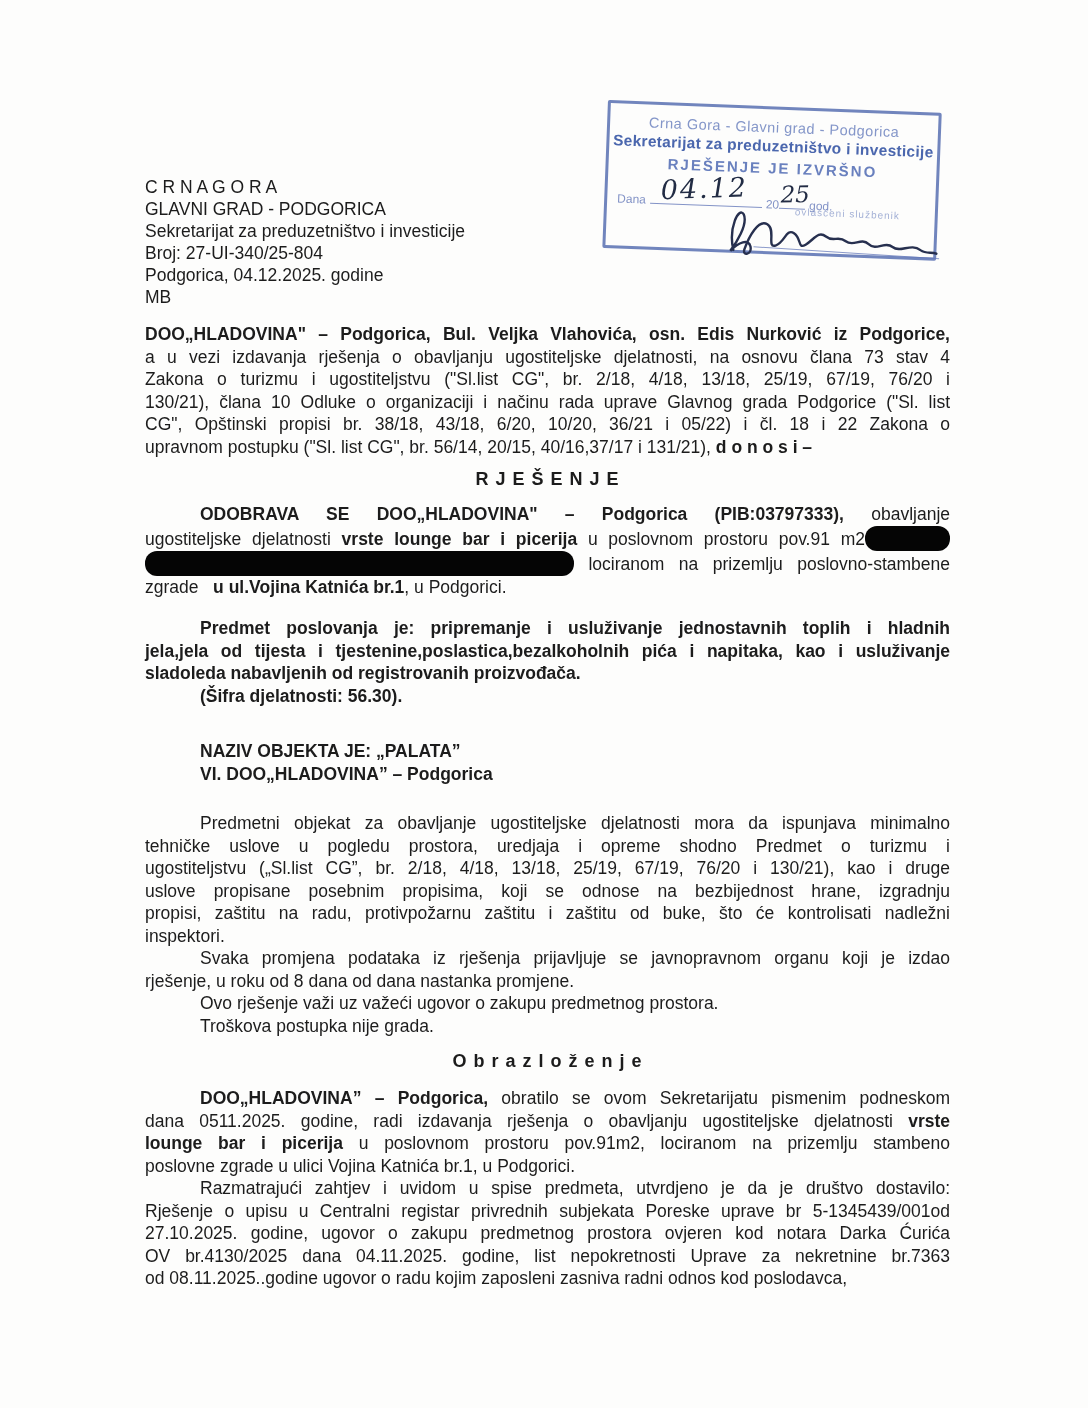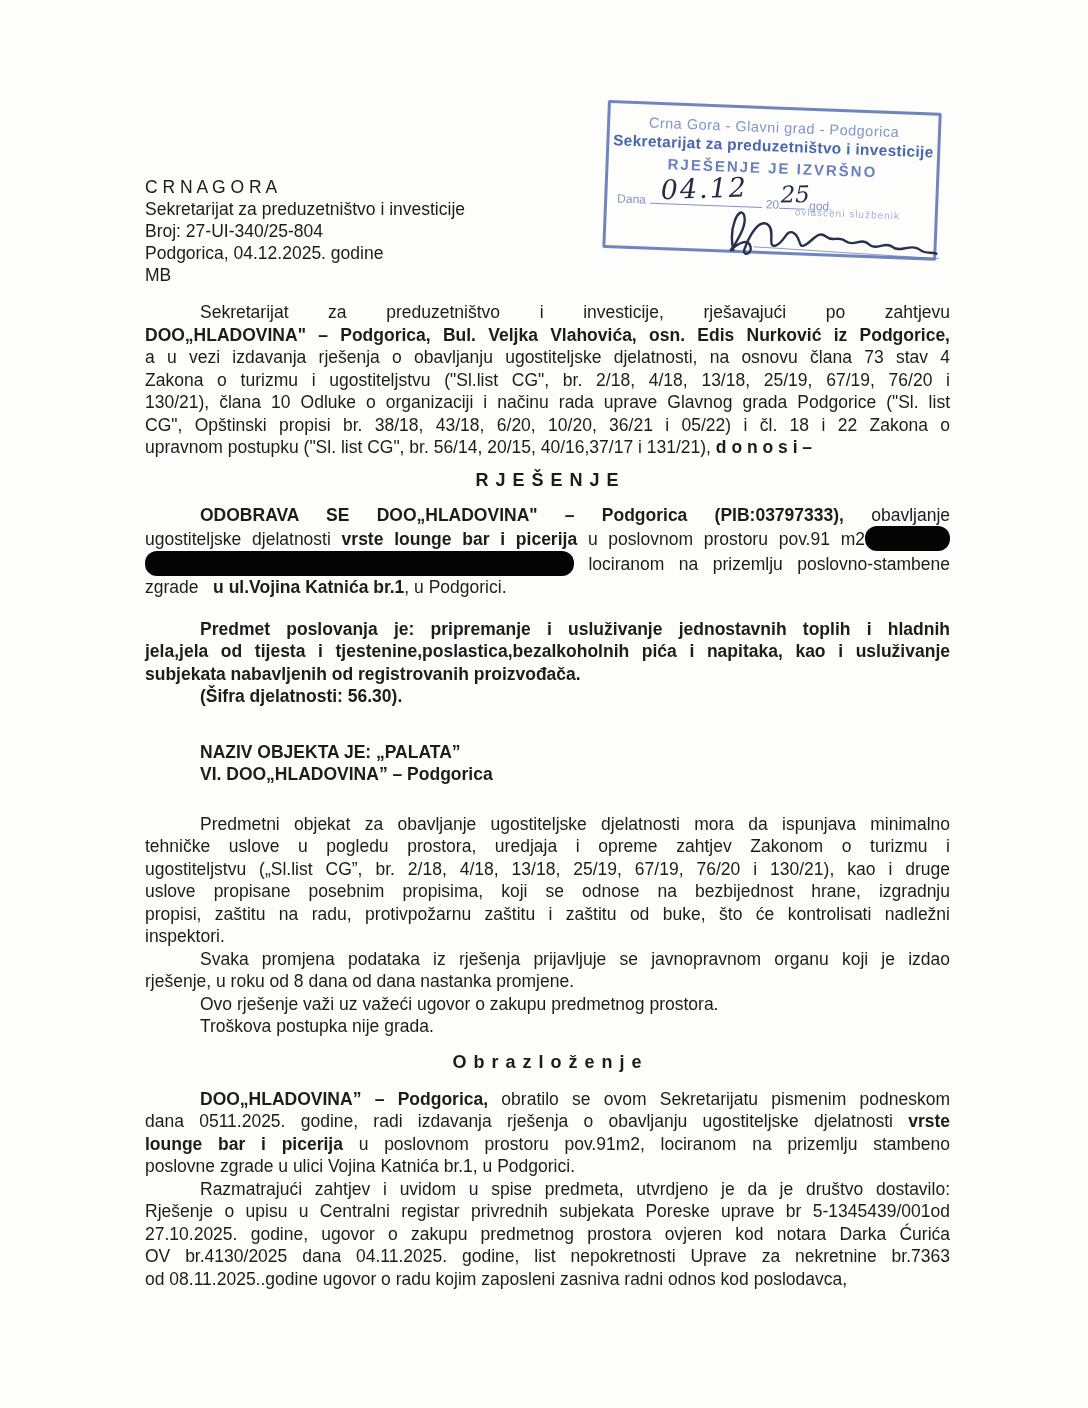--- a/index.html
+++ b/index.html
@@ -133,60 +133,60 @@
     </div>
     <div class="s-official">ovlašćeni službenik</div>
     <svg class="s-signature" viewBox="0 0 220 64">
       <path d="M10,52 C4,30 14,8 19,16 C24,26 12,46 7,53 C15,44 25,40 27,48 C29,56 19,58 21,51 C25,38 34,20 43,25 C52,30 43,49 52,46 C61,43 62,28 70,33 C78,38 74,49 82,44 C90,39 94,29 102,35 C110,41 114,33 122,39 C130,45 137,34 145,41 C153,48 161,37 169,43 C177,49 187,38 197,45 C203,49 208,46 213,48" fill="none" stroke="#27304f" stroke-width="2.4" stroke-linecap="round"></path>
     </svg>
     <div class="s-sigline"></div>
   </div>
 
   <div class="letterhead">
     <div>C R N A   G O R A</div>
+    <div>GLAVNI GRAD - PODGORICA</div>
     <div>Sekretarijat za  preduzetništvo i investicije</div>
     <div>Broj: 27-UI-340/25-804</div>
     <div>Podgorica, 04.12.2025. godine</div>
     <div>MB</div>
   </div>
 
   <div class="para">
-      <div class="tline just ind"><span>Sekretarijat za preduzetništvo i investicije, rješavajući po zahtjevu</span></div>
       <div class="tline just"><span class="b">DOO„HLADOVINA" – Podgorica, Bul. Veljka Vlahovića, osn. Edis Nurković iz Podgorice,</span></div>
       <div class="tline just"><span>a u vezi izdavanja rješenja o obavljanju ugostiteljske djelatnosti, na osnovu člana 73 stav 4</span></div>
       <div class="tline just"><span>Zakona o turizmu i ugostiteljstvu ("Sl.list CG", br. 2/18, 4/18, 13/18, 25/19, 67/19, 76/20 i</span></div>
       <div class="tline just"><span>130/21), člana 10 Odluke o organizaciji i načinu rada uprave Glavnog grada Podgorice ("Sl. list</span></div>
       <div class="tline just"><span>CG", Opštinski propisi br. 38/18, 43/18, 6/20, 10/20, 36/21 i 05/22) i čl. 18 i 22 Zakona o</span></div>
       <div class="tline"><span>upravnom  postupku ("Sl. list CG", br. 56/14, 20/15, 40/16,37/17 i 131/21), </span><span class="b">d o n o s i –</span></div>
     </div>
 
   <div class="heading">R J E Š E N J E</div>
 
   <div class="para">
       <div class="tline just ind"><span class="b">ODOBRAVA SE DOO„HLADOVINA" – Podgorica (PIB:03797333),</span><span> obavljanje</span></div>
       <div class="tline just"><span>ugostiteljske djelatnosti </span><span class="b">vrste lounge bar i picerija</span><span> u poslovnom prostoru pov.91 m2</span><span class="redact" style="width: 85px;"></span></div>
       <div class="tline just"><span class="redact" style="width: 429px;"></span><span> lociranom na prizemlju poslovno-stambene</span></div>
       <div class="tline"><span>zgrade &nbsp; </span><span class="b">u ul.Vojina Katnića br.1</span><span>, u Podgorici.</span></div>
     </div>
 
   <div class="para" style="margin-top:19px">
       <div class="tline just ind"><span class="b">Predmet poslovanja je: pripremanje i usluživanje jednostavnih toplih i hladnih</span></div>
       <div class="tline just"><span class="b">jela,jela od tijesta i tjestenine,poslastica,bezalkoholnih pića i napitaka, kao i usluživanje</span></div>
-      <div class="tline"><span class="b">subjekata nabavljenih od  registrovanih  proizvođača.</span></div>
+      <div class="tline"><span class="b">sladoleda nabavljenih od  registrovanih  proizvođača.</span></div>
       <div class="tline ind"><span class="b">(Šifra djelatnosti: 56.30).</span></div>
     </div>
 
   <div class="para" style="margin-top:33px">
       <div class="tline ind"><span class="b">NAZIV OBJEKTA JE: „PALATA”</span></div>
       <div class="tline ind"><span class="b">VI. DOO„HLADOVINA” – Podgorica</span></div>
     </div>
 
   <div class="para" style="margin-top:27px">
       <div class="tline just ind"><span>Predmetni objekat za obavljanje ugostiteljske djelatnosti mora da ispunjava minimalno</span></div>
-      <div class="tline just"><span>tehničke uslove u pogledu prostora, uredjaja i opreme zahtjev Zakonom o turizmu i</span></div>
+      <div class="tline just"><span>tehničke uslove u pogledu prostora, uredjaja i opreme shodno Predmet o turizmu i</span></div>
       <div class="tline just"><span>ugostiteljstvu („Sl.list CG”, br. 2/18, 4/18, 13/18, 25/19, 67/19, 76/20 i 130/21), kao i druge</span></div>
       <div class="tline just"><span>uslove propisane posebnim propisima, koji se odnose na bezbijednost hrane, izgradnju</span></div>
       <div class="tline just"><span>propisi, zaštitu na radu, protivpožarnu zaštitu i zaštitu od buke, što će kontrolisati nadležni</span></div>
       <div class="tline"><span>inspektori.</span></div>
     </div>
 
   <div class="para">
       <div class="tline just ind"><span>Svaka promjena podataka iz rješenja prijavljuje se javnopravnom organu koji je izdao</span></div>
       <div class="tline"><span>rješenje, u roku od 8 dana od dana nastanka promjene.</span></div>
       <div class="tline ind"><span>Ovo rješenje važi uz važeći ugovor o zakupu predmetnog prostora.</span></div>

